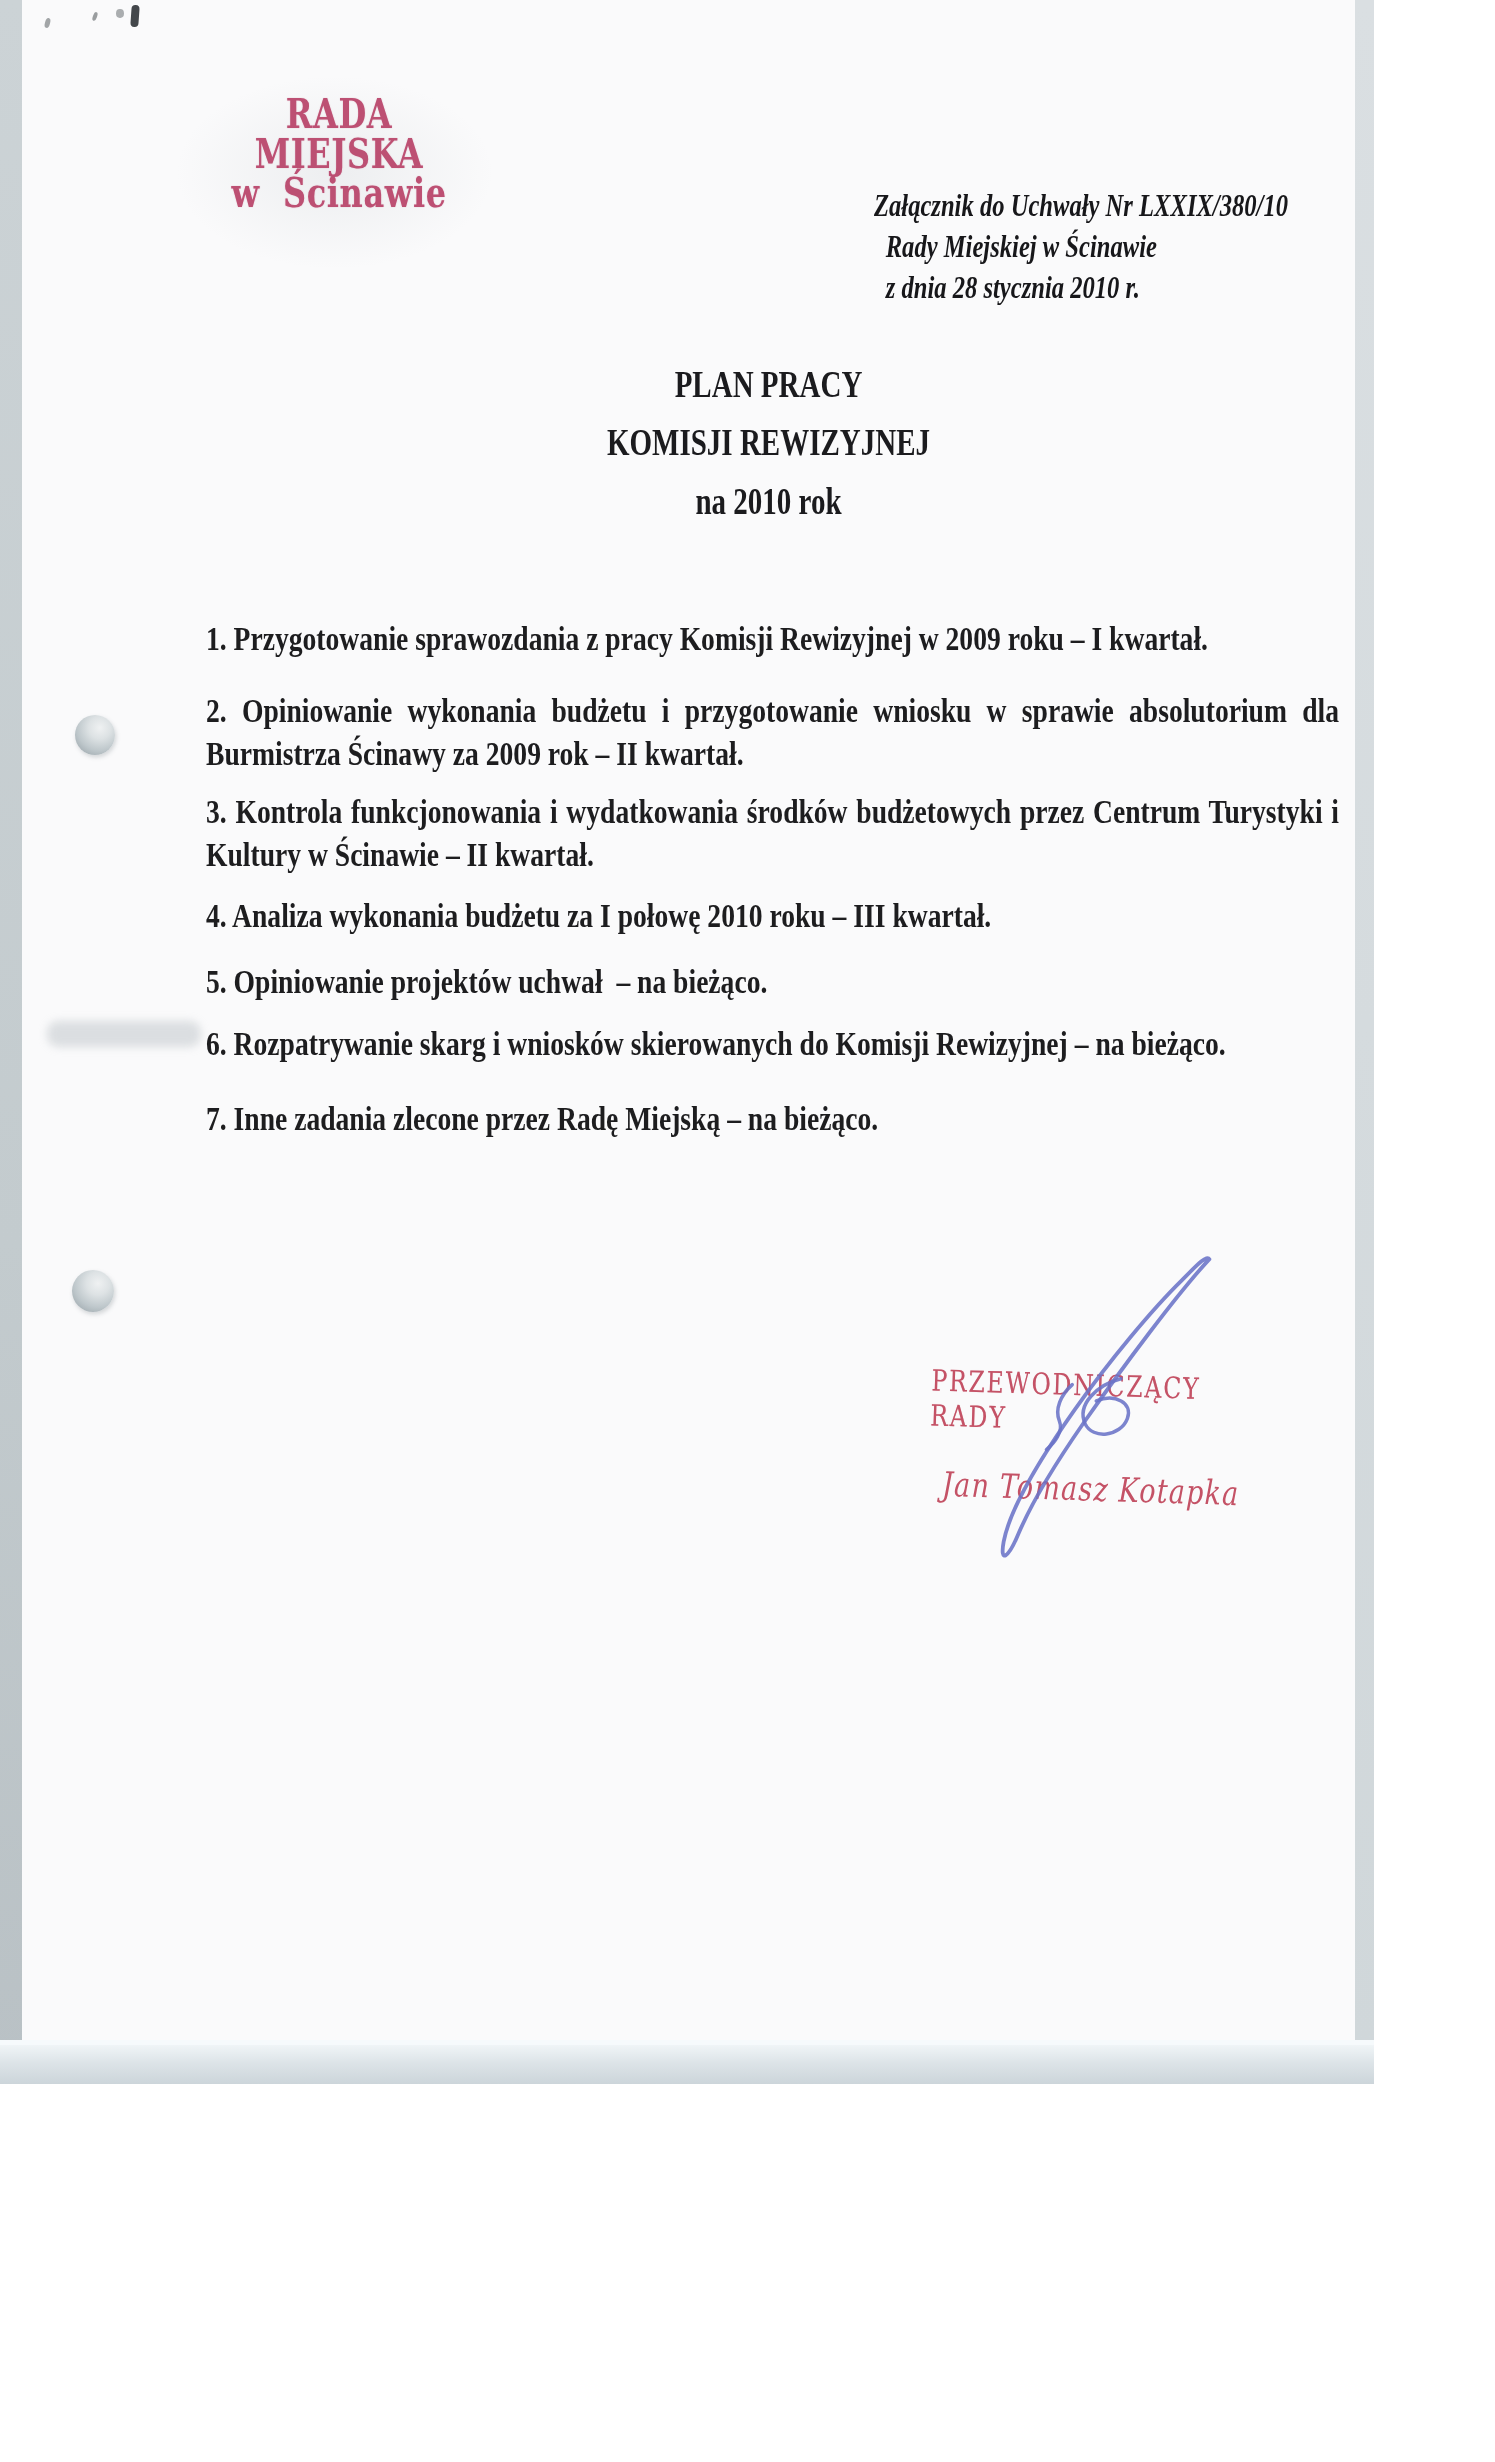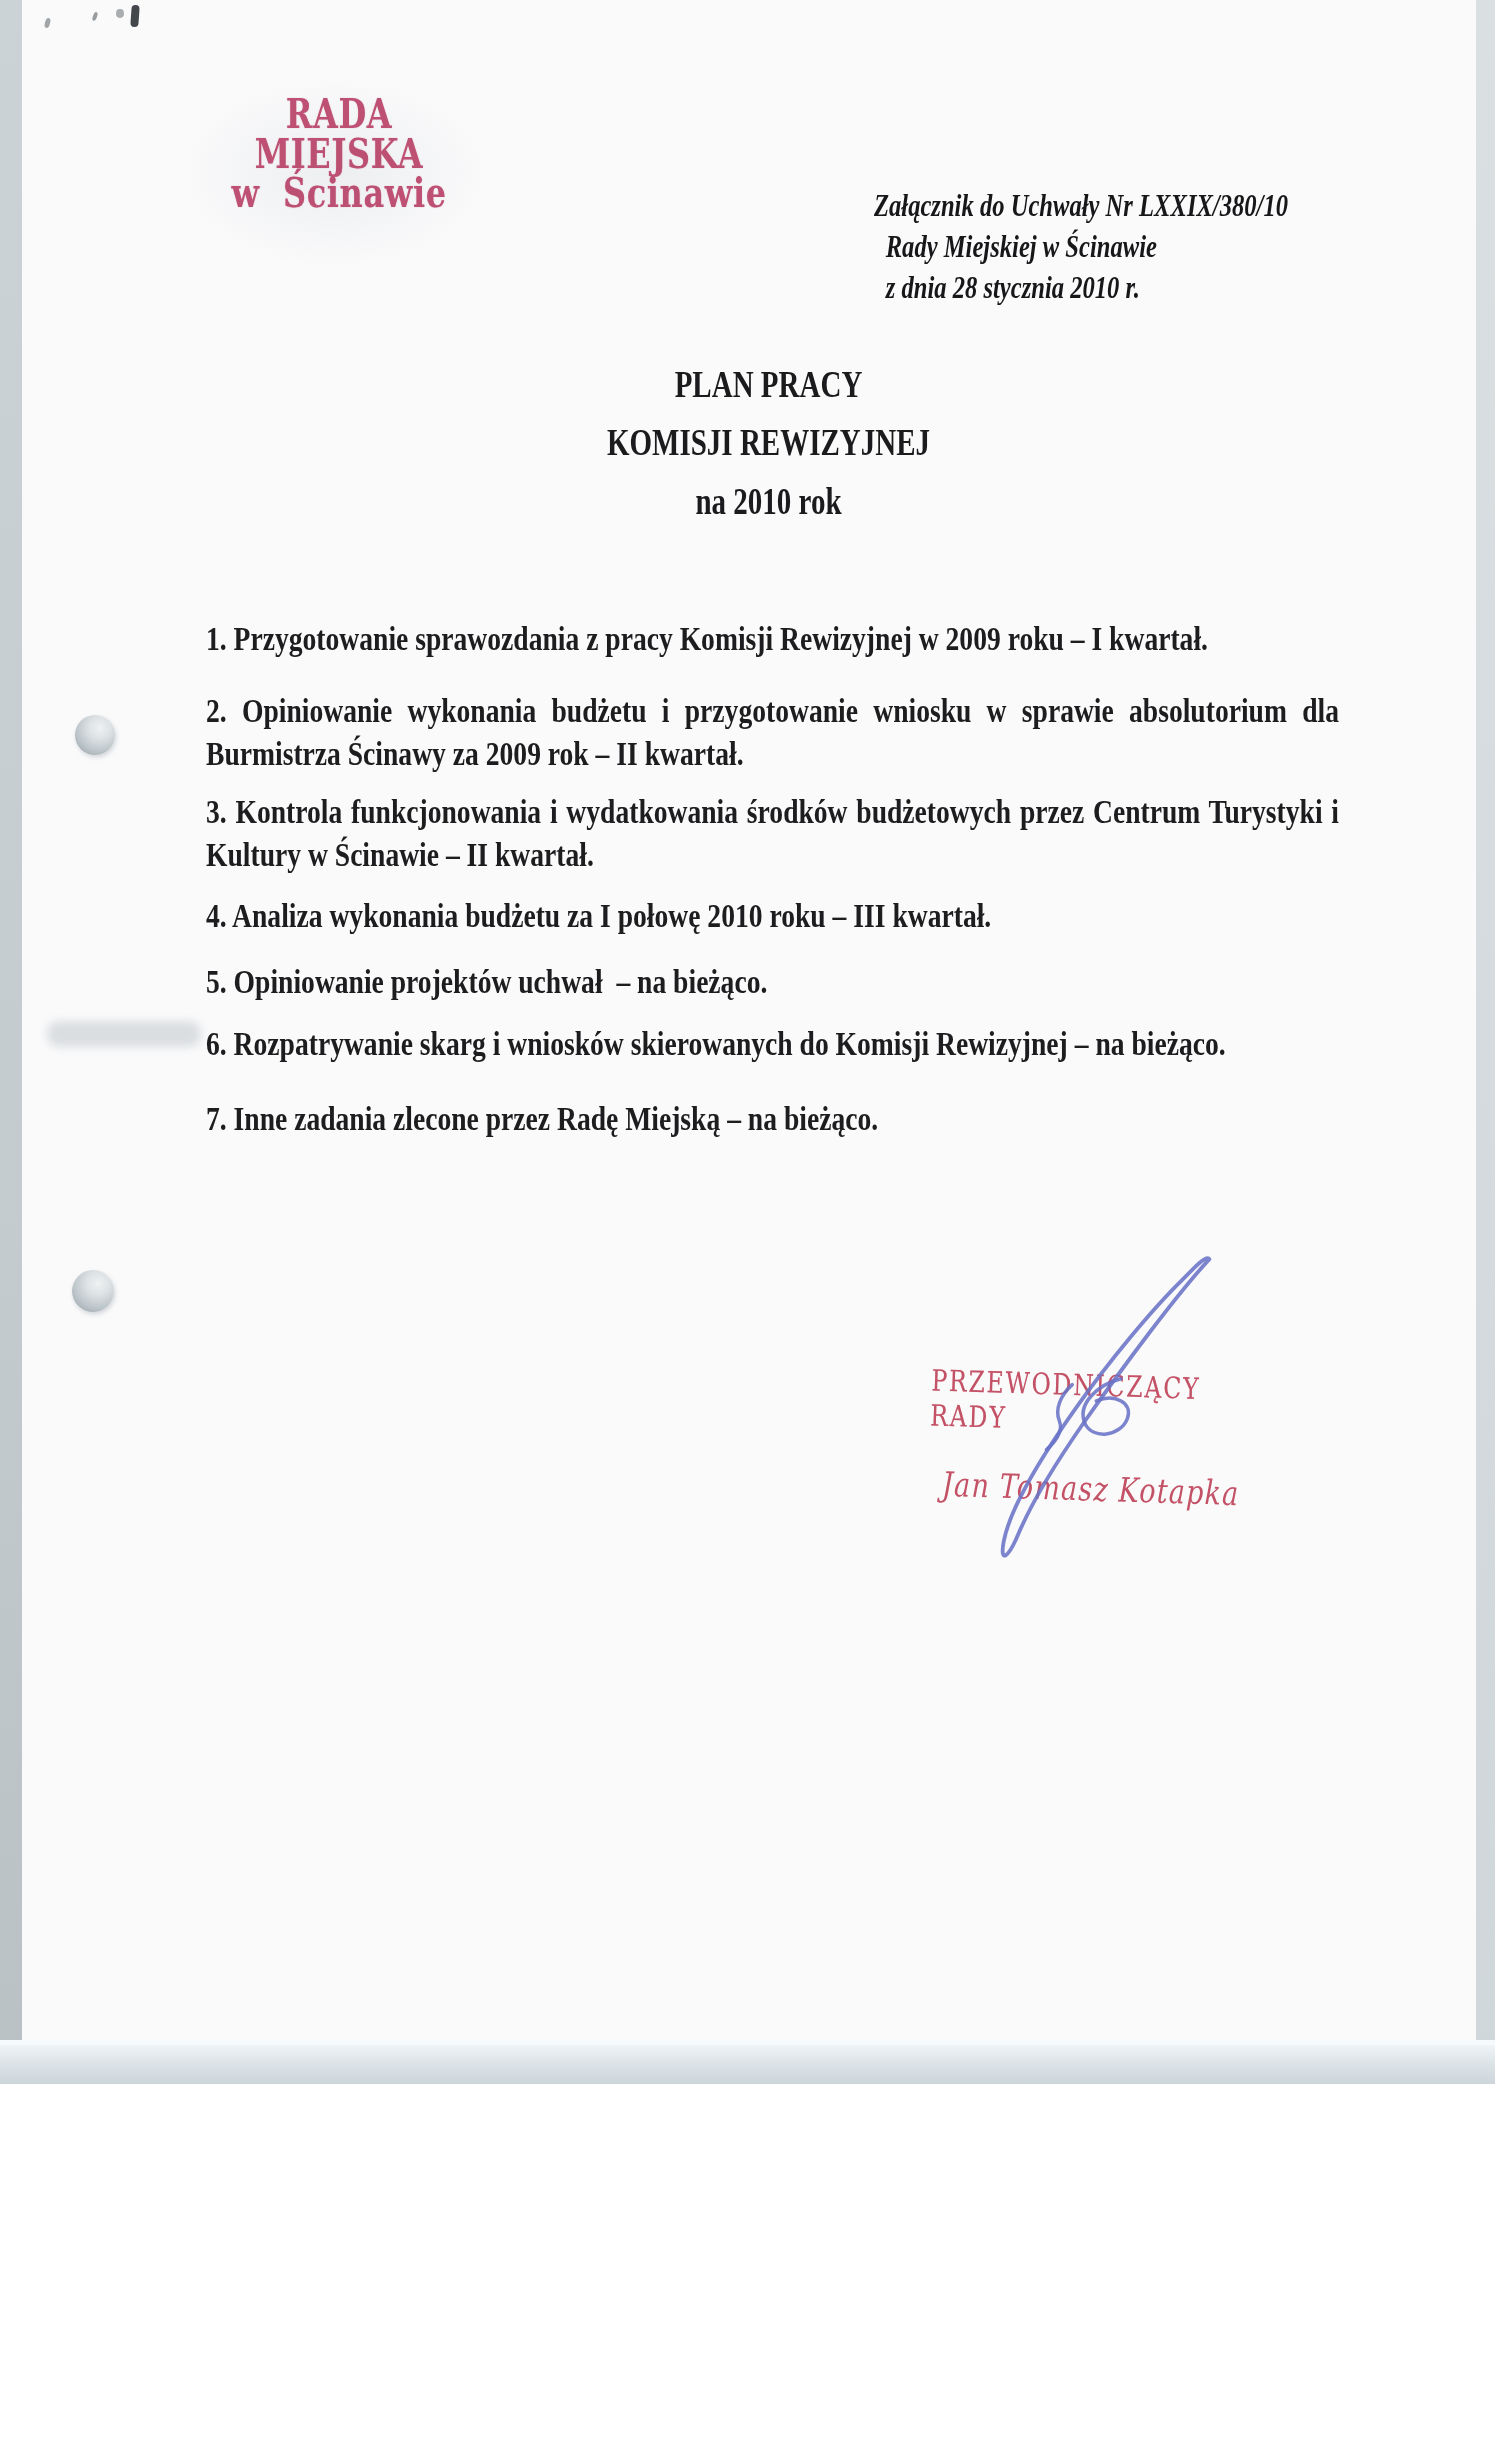--- a/index.html
+++ b/index.html
@@ -1,18 +1,18 @@
 <!DOCTYPE html>
 <html style="font-size:9.4px"><head>
 <meta charset="utf-8">
 <style>
   html,body{margin:0;padding:0;background:#ffffff;}
   #page{
     position:relative;
-    width:1495px;height:2462px;
+    width:1374px;height:2462px;
     background:#fafafb;
     overflow:hidden;
     font-family:"Liberation Serif", serif;
   }
   .abs{position:absolute;}
 
   
   .edge-left{left:0;top:0;width:22px;height:2070px;
     background:linear-gradient(180deg,#ccd3d6 0%,#c3cbce 60%,#b9c1c5 100%);}
   .edge-right{right:0;top:0;width:19.3px;height:2046px;

